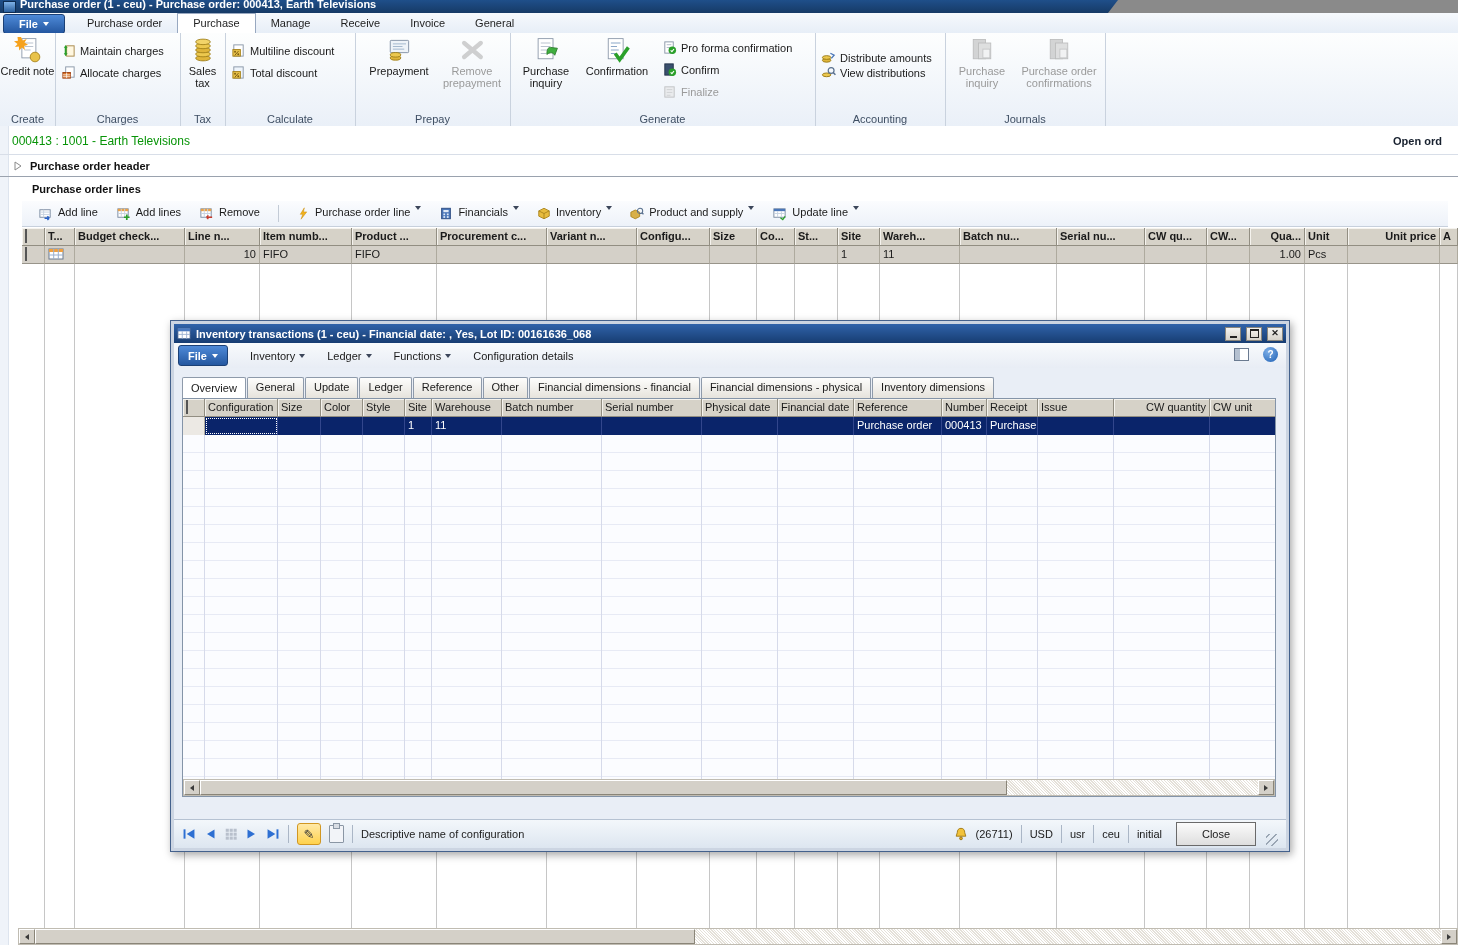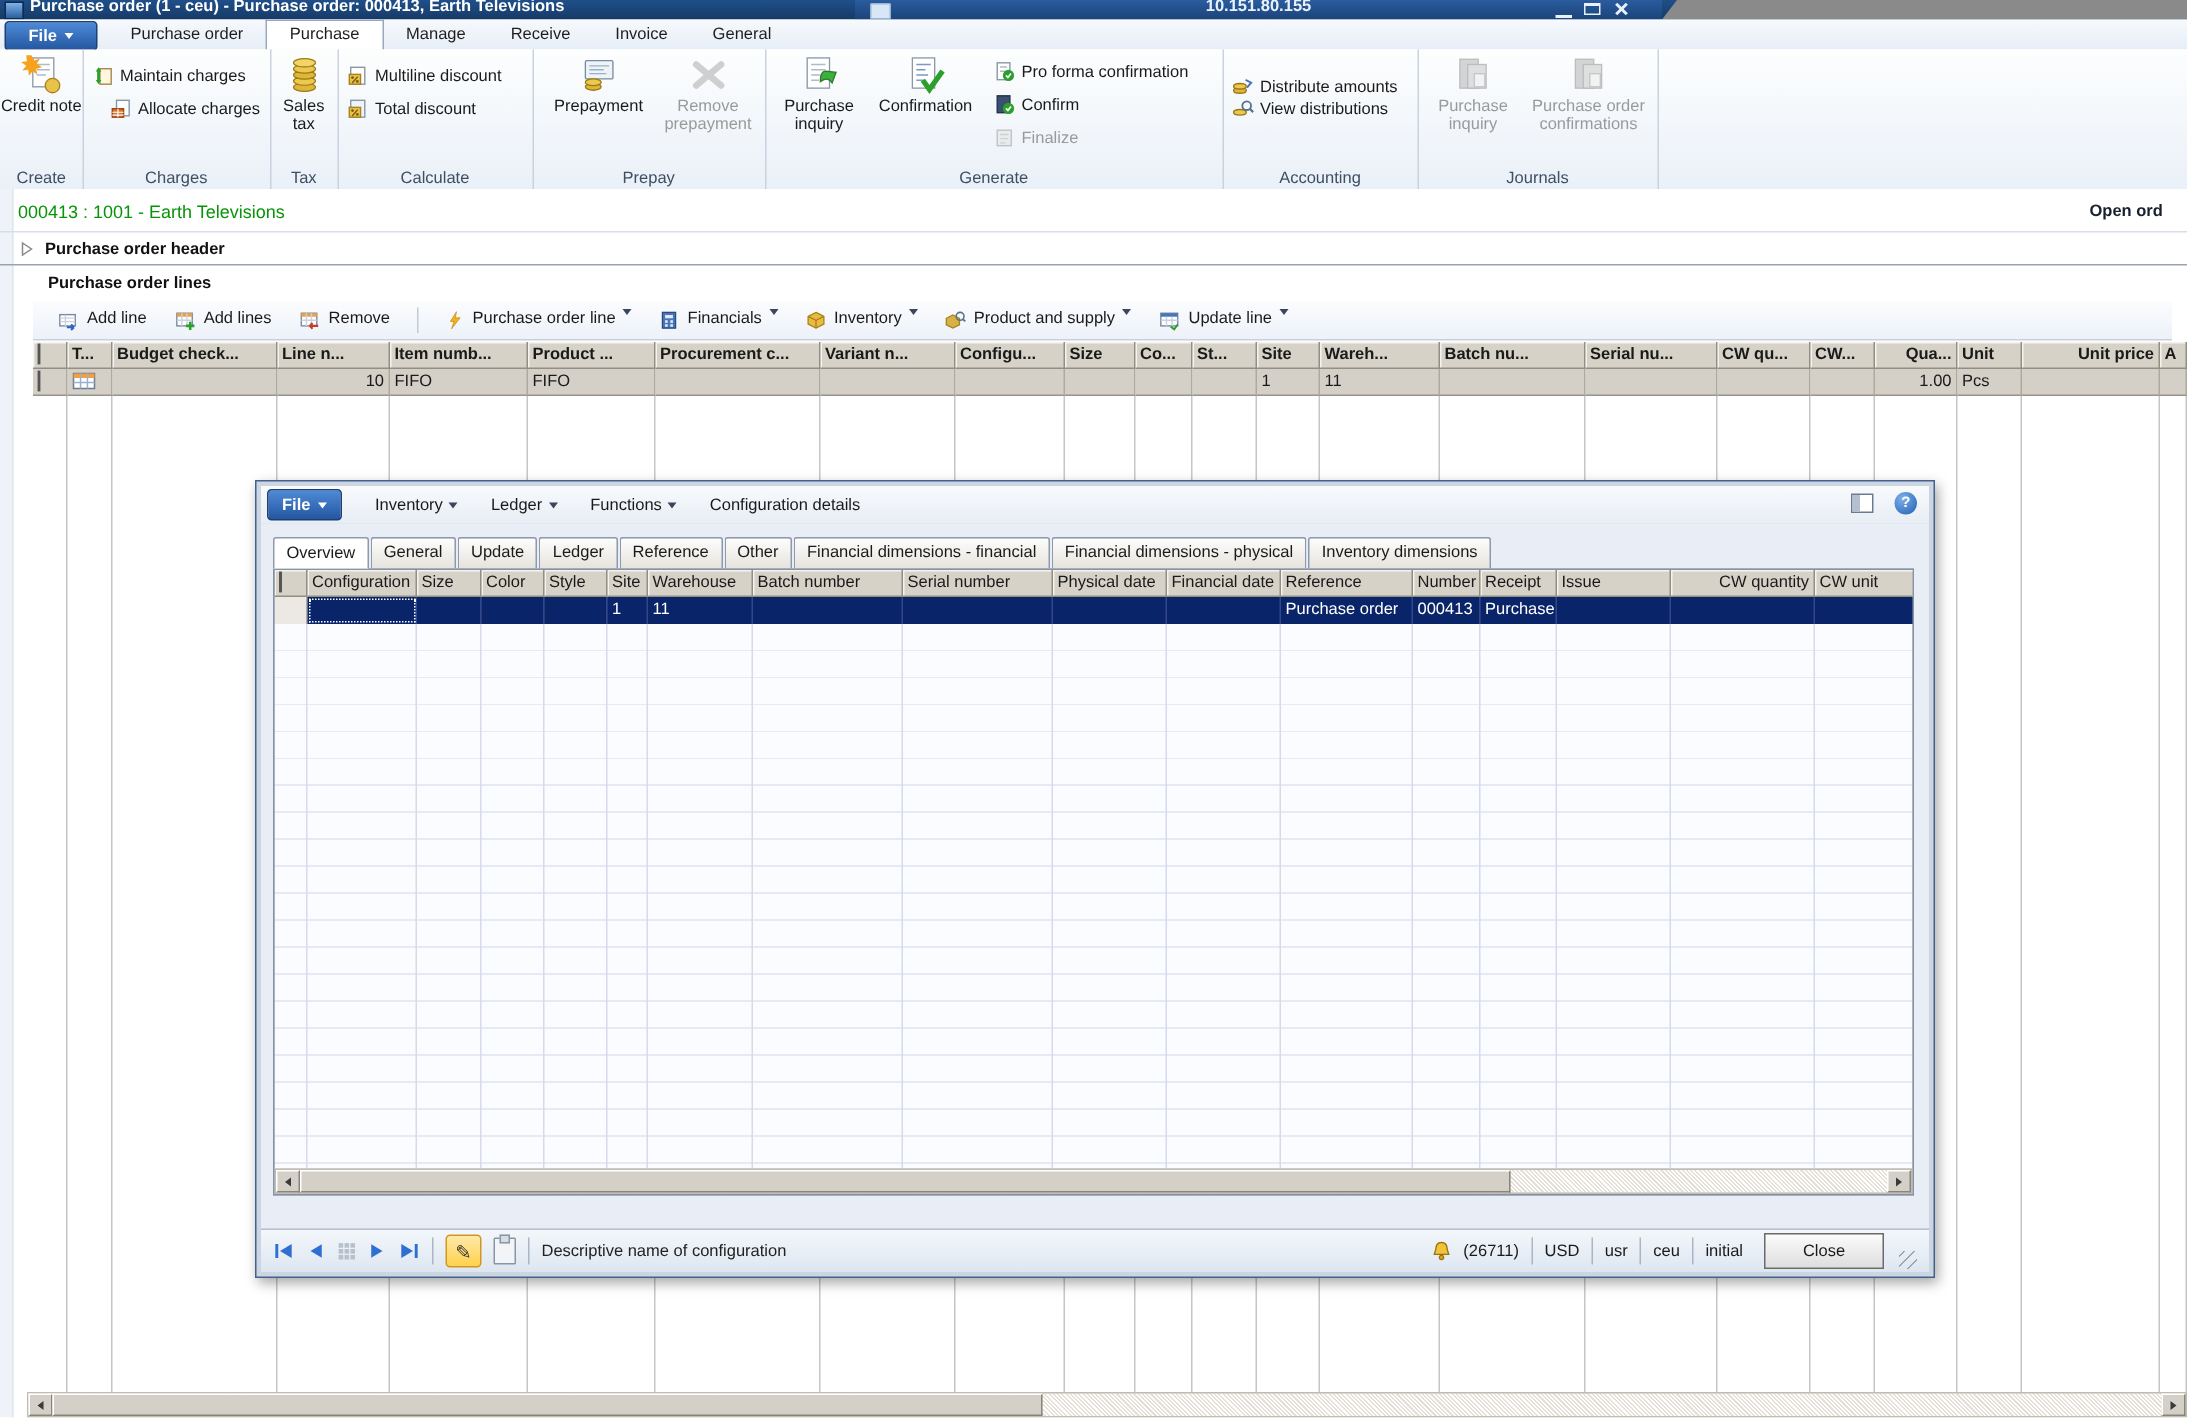--- a/index.html
+++ b/index.html
@@ -156,29 +156,20 @@
   .grip{width:12px;height:12px;margin-left:2px;align-self:flex-end;
         background:repeating-linear-gradient(135deg,transparent 0 2px,#9aa6b4 2px 3px,transparent 3px 5px)}
   .helptext{color:#222}
 </style>
 </head>
 <body>
 
 <div class="titlebar">
   <span class="app-ico"></span>
   <span class="title-text">Purchase order (1 - ceu) - Purchase order: 000413, Earth Televisions</span>
-  <div class="rdp-bar">
-    <span class="rdp-pin"></span>
-    <span class="rdp-addr">10.151.80.155</span>
-    <span class="rdp-ctrls">
-      <span class="rg rg-min"></span>
-      <span class="rg rg-max"></span>
-      <span class="rg rg-x"></span>
-    </span>
-  </div>
   <div class="title-gray"></div>
 </div>
 
 <div class="tabrow">
   <div class="filebtn">
     <span>File</span>
     <span class="dd w"></span>
   </div>
   <div class="tabs">
     <div class="tab">Purchase order</div>
@@ -206,21 +197,21 @@
   </div>
 
   <div class="rgroup" style="left:55px;width:125px">
     <div class="smbtn" style="left:6px;top:8px">
       <svg width="15" height="15" viewBox="0 0 16 16">
         <rect x="6" y="3" width="8" height="11" fill="#fff7e0" stroke="#a8884a"></rect>
         <path d="M3 5l2-3 2 3H6v6h1l-2 3-2-3h1V5z" fill="#2aa02a"></path>
       </svg>
       <span>Maintain charges</span>
     </div>
-    <div class="smbtn" style="left:18px;top:30px">
+    <div class="smbtn" style="left:6px;top:30px">
       <svg width="15" height="15" viewBox="0 0 16 16">
         <rect x="5" y="2" width="9" height="11" fill="#fff" stroke="#8a97a8"></rect>
         <rect x="2" y="8" width="8" height="6" fill="#d8762a" stroke="#a04010"></rect>
         <path d="M2 10.5h8M2 12.5h8M6 8v6" stroke="#fff" stroke-width=".8"></path>
       </svg>
       <span>Allocate charges</span>
     </div>
     <div class="rg-caption">Charges</div>
   </div>
 
@@ -548,20 +539,37 @@
       <span class="tri-l"></span>
     </div>
   <div class="sb-thumb" style="width:660px"></div>
   <div class="sb-fill"></div>
   <div class="sb-btn">
       <span class="tri-r"></span>
     </div>
 </div>
 
 <div class="dialog">
+  <div class="dlg-title">
+    <svg width="14" height="13" viewBox="0 0 16 14">
+      <rect x="1" y="1" width="14" height="12" fill="#fff" stroke="#3a5a8a"></rect>
+      <rect x="1" y="1" width="14" height="3.5" fill="#4a7ac0"></rect>
+      <path d="M1 8h14M6 4.5V13M11 4.5V13" stroke="#9ab0d0"></path>
+    </svg>
+    <span class="t">Inventory transactions (1 - ceu) - Financial date: , Yes, Lot ID: 00161636_068</span>
+    <span class="wbtn">
+        <span class="mingl"></span>
+      </span>
+    <span class="wbtn">
+        <span class="maxgl"></span>
+      </span>
+    <span class="wbtn">
+        <span>✕</span>
+      </span>
+  </div>
 
   <div class="dlg-menubar">
     <div class="dlg-file">
       <span>File</span>
       <span class="dd w"></span>
     </div>
     <span class="menu-item">
       <span>Inventory</span>
       <span class="dd"></span>
     </span>

